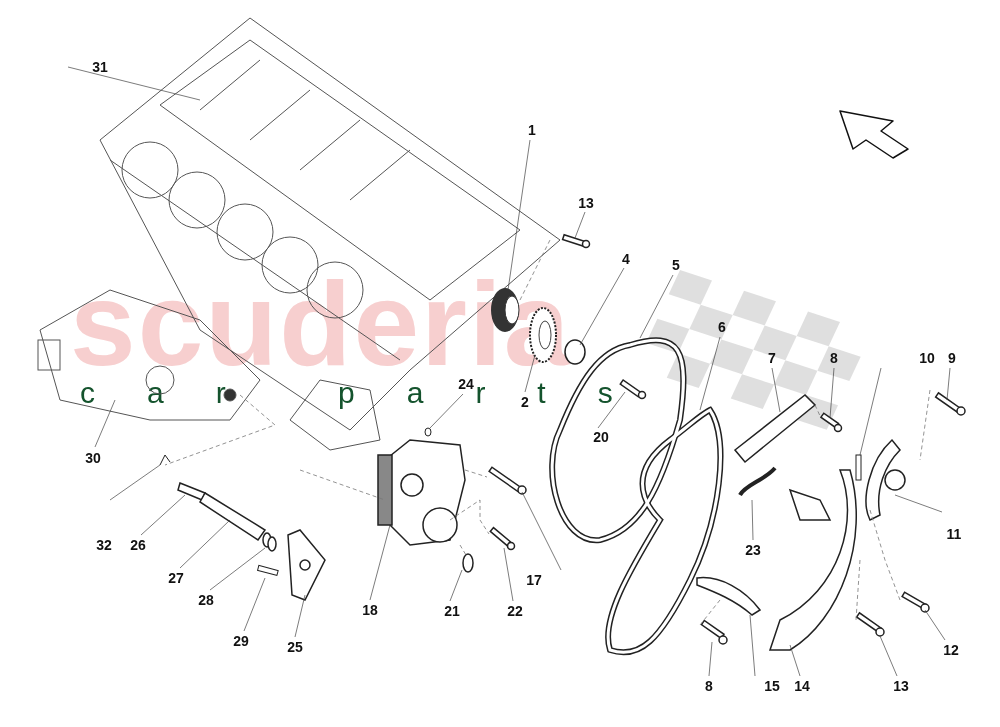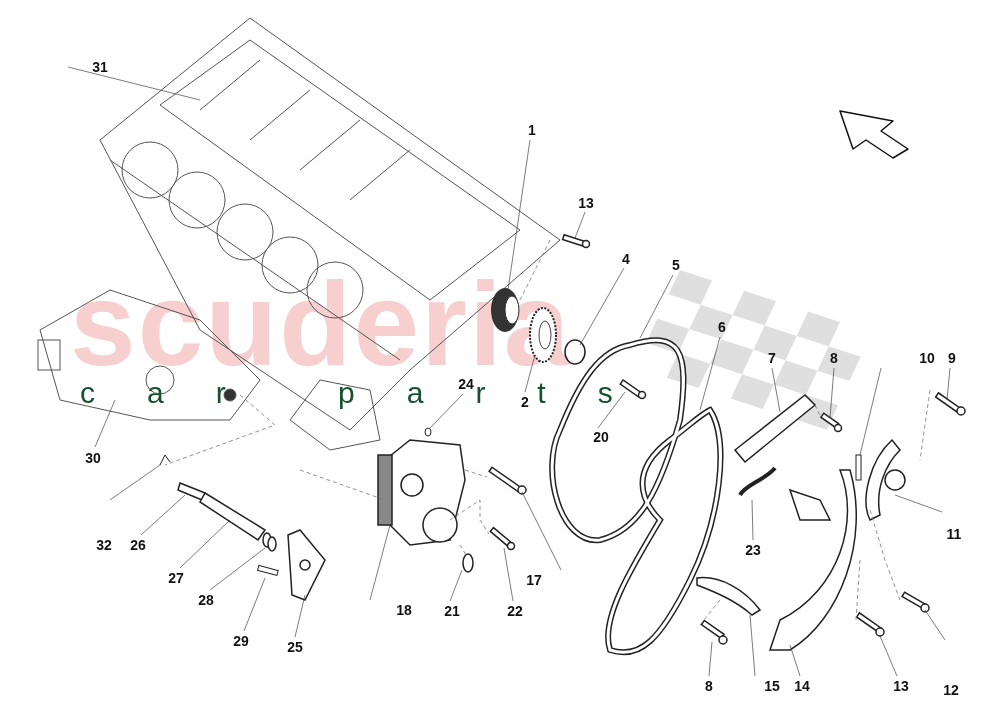--- a/index.html
+++ b/index.html
@@ -231,28 +231,28 @@
       <div class="callout" style="left: 532px; top: 130px;">1</div>
       <div class="callout" style="left: 525px; top: 402px;">2</div>
       <div class="callout" style="left: 626px; top: 259px;">4</div>
       <div class="callout" style="left: 676px; top: 265px;">5</div>
       <div class="callout" style="left: 722px; top: 327px;">6</div>
       <div class="callout" style="left: 772px; top: 358px;">7</div>
       <div class="callout" style="left: 834px; top: 358px;">8</div>
       <div class="callout" style="left: 952px; top: 358px;">9</div>
       <div class="callout" style="left: 883px; top: 358px; margin-left: 44px;">10</div>
       <div class="callout" style="left: 954px; top: 514px; margin-top: 20px;">11</div>
-      <div class="callout" style="left: 951px; top: 650px; margin-top: 40px;">12</div>
+      <div class="callout" style="left: 951px; top: 650px;">12</div>
       <div class="callout" style="left: 586px; top: 203px;">13</div>
       <div class="callout" style="left: 901px; top: 686px;">13</div>
       <div class="callout" style="left: 802px; top: 686px;">14</div>
       <div class="callout" style="left: 772px; top: 686px;">15</div>
       <div class="callout" style="left: 709px; top: 686px;">8</div>
       <div class="callout" style="left: 534px; top: 580px;">17</div>
-      <div class="callout" style="left: 370px; top: 610px; margin-left: 34px;">18</div>
+      <div class="callout" style="left: 370px; top: 610px;">18</div>
       <div class="callout" style="left: 601px; top: 437px;">20</div>
       <div class="callout" style="left: 452px; top: 611px;">21</div>
       <div class="callout" style="left: 515px; top: 611px;">22</div>
       <div class="callout" style="left: 753px; top: 550px;">23</div>
       <div class="callout" style="left: 466px; top: 384px;">24</div>
       <div class="callout" style="left: 295px; top: 647px;">25</div>
       <div class="callout" style="left: 138px; top: 545px;">26</div>
       <div class="callout" style="left: 176px; top: 578px;">27</div>
       <div class="callout" style="left: 206px; top: 600px;">28</div>
       <div class="callout" style="left: 241px; top: 641px;">29</div>

